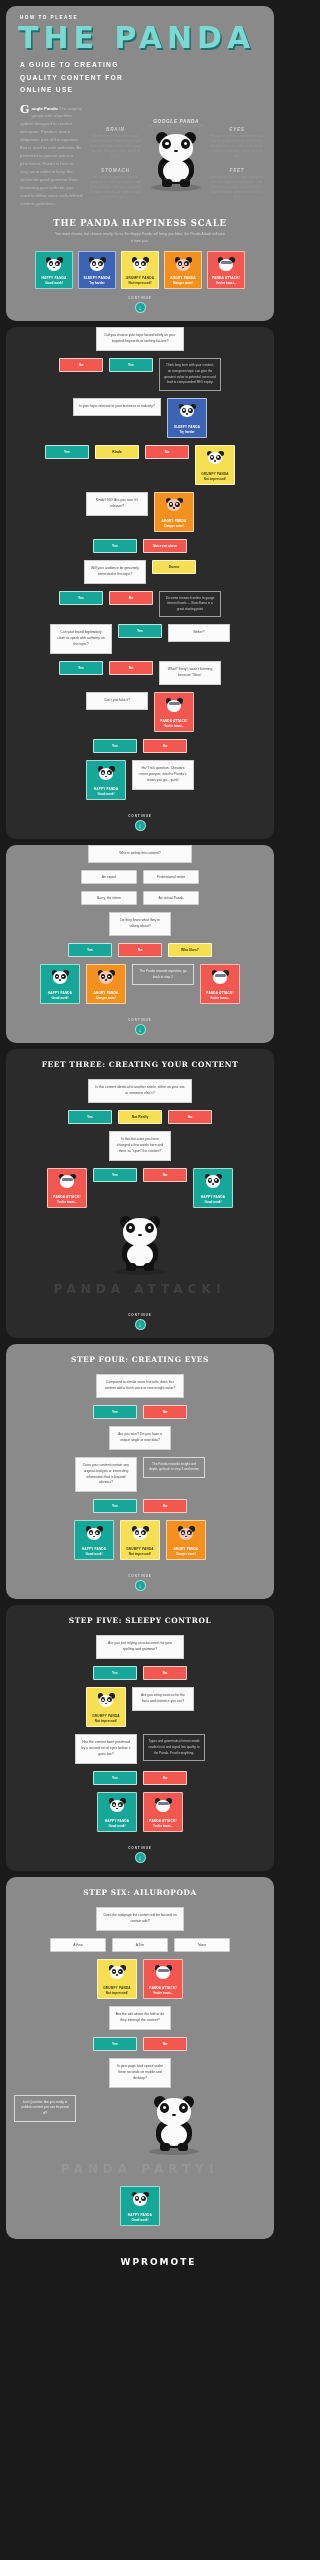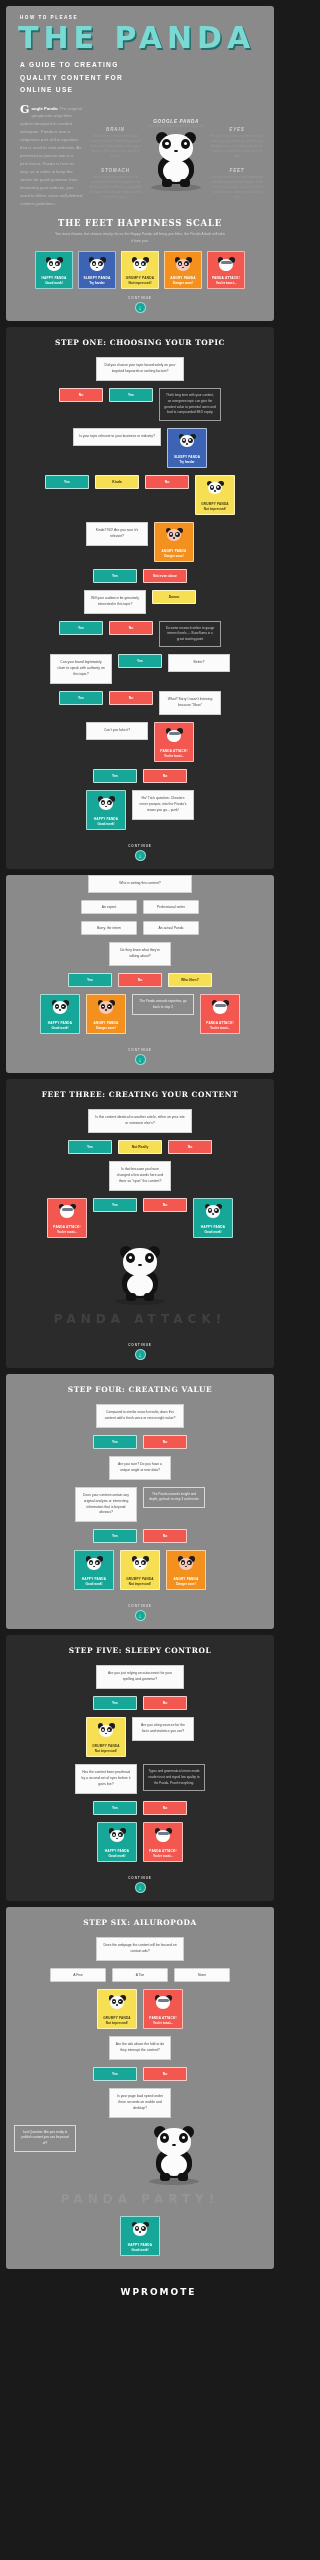--- a/index.html
+++ b/index.html
@@ -5,21 +5,21 @@
   * { box-sizing: border-box; margin:0; padding:0; }
   body {
     width: 280px;
     background: #1a1a1a;
     font-family: "Liberation Sans", sans-serif;
     -webkit-font-smoothing: antialiased;
   }
   .page { width:280px; position:relative; }
 
   
-  .panel { position:relative; margin:0 6px 6px 6px; border-radius:3px; overflow:hidden; }
+  .panel { position:relative; margin:0 6px 6px 6px; border-radius:10px; overflow:hidden; }
   .panel.light { background:#8a8a8a; }
   .panel.dark  { background:#2b2b2b; }
   .panel.hero  { background:#8a8a8a; margin-top:6px; }
 
   .dots-lt { background-image:
       radial-gradient(rgba(255,255,255,.055) .5px, transparent .6px);
       background-size:3px 3px; }
   .dots-dk { background-image:
       radial-gradient(rgba(255,255,255,.035) .5px, transparent .6px);
       background-size:3px 3px; }
@@ -212,21 +212,21 @@
 
       <div class="col-right">
         <div class="anat-h">EYES</div>
         <div class="anat-t">He reads very hard at spotting thin, lazy and low-quality webpages. Red herring spelling errors, thin and missing header anchors to a bad link, expect never to hide.</div>
         <div class="anat-h">FEET</div>
         <div class="anat-t">Don't bother with those high-load-speed, click-bait, keyword-stuffed pages. Look a like a strictly actual, and a mimetic fee that will discard content that is doing a start.</div>
       </div>
     </div>
 
     <div>
-      <div class="hs-title">THE FEET HAPPINESS SCALE</div>
+      <div class="hs-title">THE PANDA HAPPINESS SCALE</div>
       <div class="hs-sub">You must choose, but choose wisely, for as the Happy Panda will bring you bliss, the Panda Attack will take it from you.</div>
       <div class="hs-row">
 
         <div class="hs-card bg-teal">
           <div class="face">
             <div class="f-ear l"></div>
               <div class="f-ear r"></div>
               <div class="f-head"></div>
             <div class="f-eye l"></div>
               <div class="f-eye r"></div>
@@ -297,21 +297,20 @@
 
       </div>
       <div class="cont-wrap">
         <div class="cont-lbl">CONTINUE</div>
         <div class="cont-btn">↓</div>
       </div>
     </div>
   </div>
 
   <div class="panel dark dots-dk">
-    <div class="step-title">STEP ONE: CHOOSING YOUR TOPIC</div>
     <div class="flow">
       <div class="row">
           <div class="qbox">Did you choose your topic based solely on your targeted keywords or ranking factors?</div>
         </div>
       <div class="row">
         <div class="opt red">No</div>
         <div class="opt teal">Yes</div>
         <div class="note">Think long term with your content, an evergreen topic can give the greatest value to potential users and lead to compounded SEO equity.</div>
       </div>
       <div class="row">
@@ -564,21 +563,21 @@
       </div>
       <div class="ghost">PANDA ATTACK!</div>
     </div>
     <div class="cont-wrap">
       <div class="cont-lbl">CONTINUE</div>
       <div class="cont-btn">↓</div>
     </div>
   </div>
 
   <div class="panel light dots-lt">
-    <div class="step-title on-light">STEP FOUR: CREATING VALUE</div>
+    <div class="step-title on-light">STEP FOUR: CREATING EYES</div>
     <div class="flow">
       <div class="row">
           <div class="qbox">Compared to similar search results, does this content add a fresh voice or new insight value?</div>
         </div>
       <div class="row">
         <div class="opt teal">Yes</div>
         <div class="opt red">No</div>
       </div>
       <div class="row">
           <div class="qbox narrow">Are you sure? Do you have a unique angle or new data?</div>

